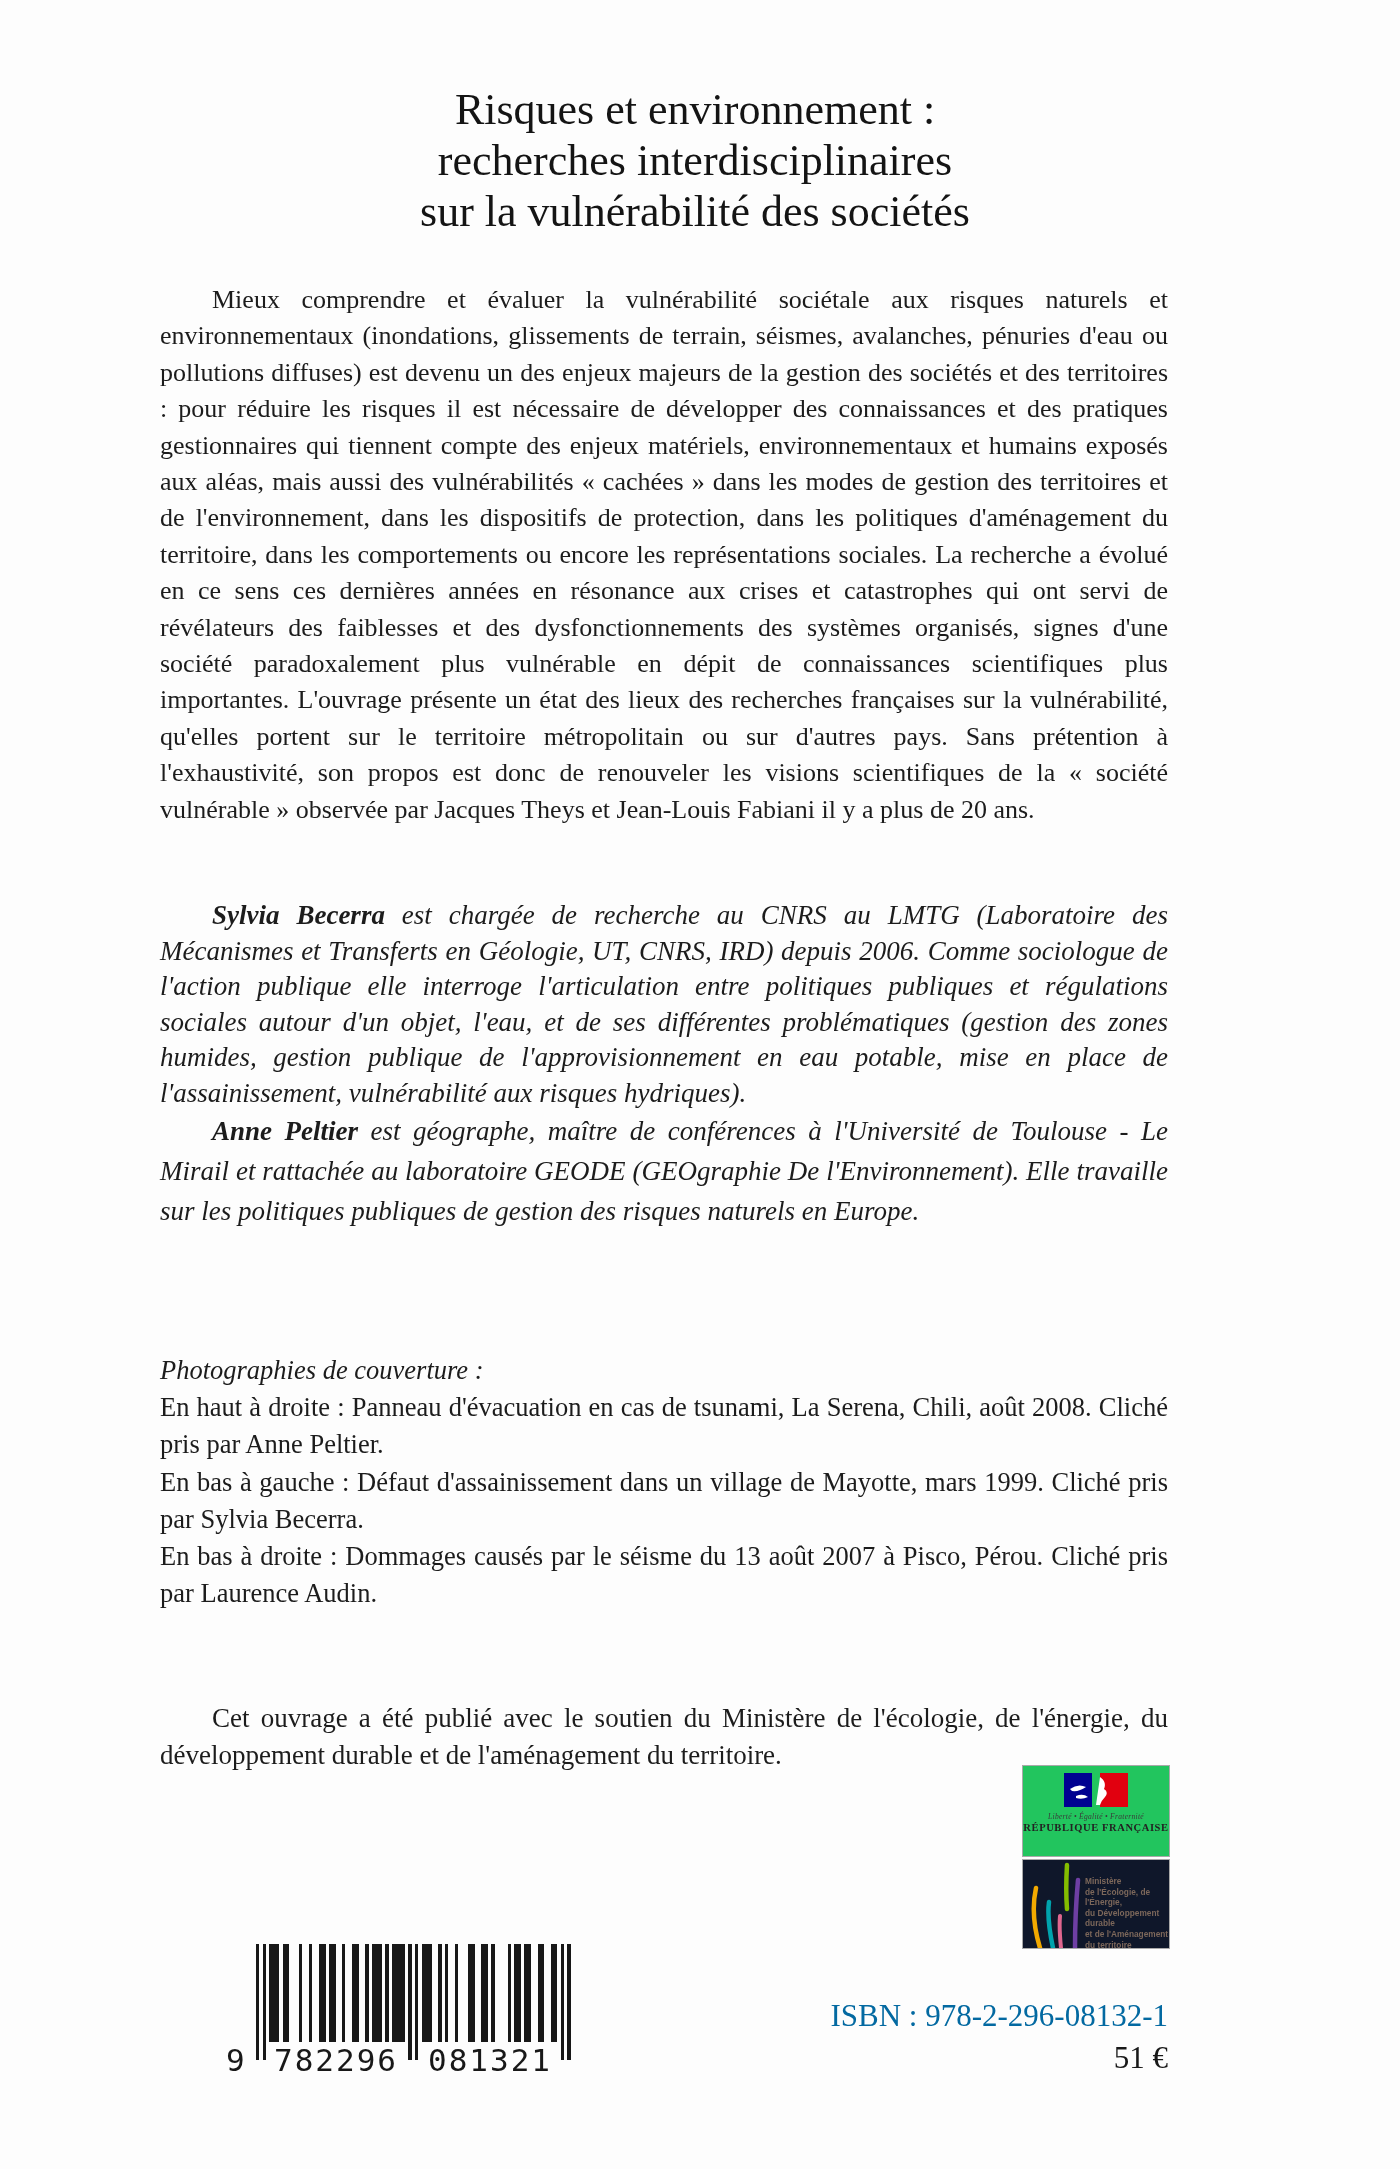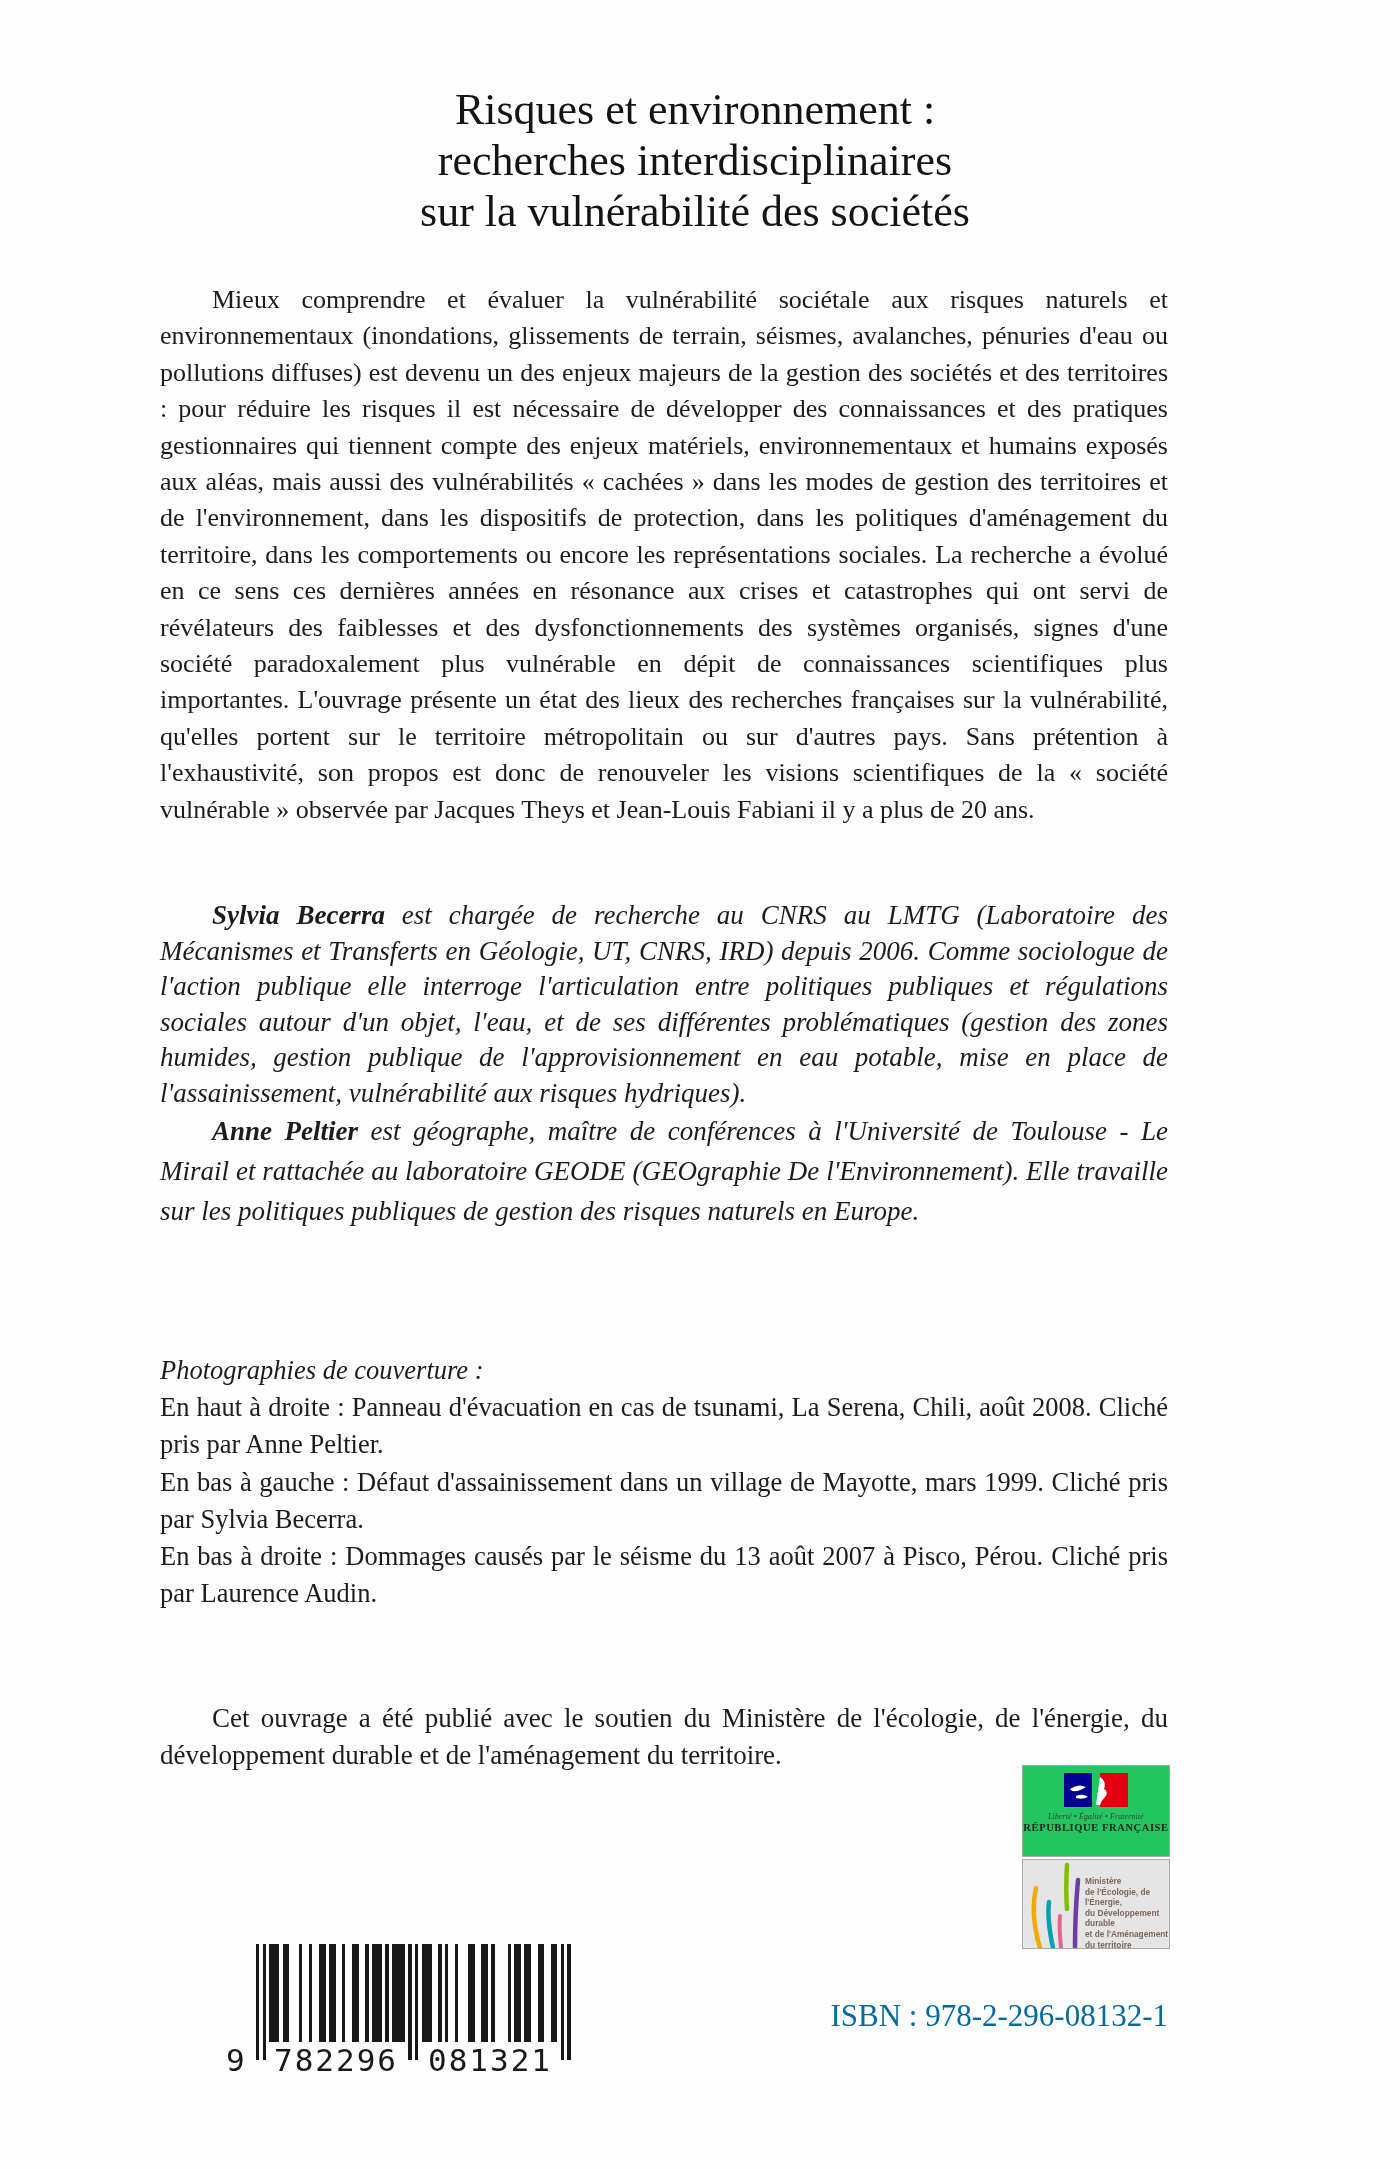--- a/index.html
+++ b/index.html
@@ -35,21 +35,21 @@
   
   .gov-box{position:absolute;top:1765px;left:1022px;width:148px;height:92px;
            background:#22c55e;border:1px solid #a9a9a9;box-sizing:border-box;
            text-align:center;overflow:hidden;}
   .gov-box svg{display:block;margin:7px auto 1px auto;}
   .gov-motto{font-size:7.5px;font-style:italic;color:#3a3a3a;letter-spacing:.3px;
              font-family:"Liberation Serif",serif;line-height:9px;}
   .gov-republic{font-size:10.5px;font-weight:bold;color:#222;letter-spacing:.6px;
                 font-family:Liberation Serif, serif;line-height:13px;}
   .ministry-box{position:absolute;top:1859px;left:1022px;width:148px;height:90px;
-                background:#e5e5e5;border:1px solid #a9a9a9;box-sizing:border-box;overflow:hidden;}
+                background:#0f172a;border:1px solid #a9a9a9;box-sizing:border-box;overflow:hidden;}
   .ministry-box svg{position:absolute;left:4px;bottom:0;}
   .ministry-text{position:absolute;left:62px;top:16px;width:84px;
                  font-family:"Liberation Sans",sans-serif;
                  font-size:8.3px;line-height:10.6px;color:#7c675a;font-weight:bold;}
   
   .barcode{position:absolute;top:1944px;left:256px;width:316px;}
   .bars{display:flex;align-items:flex-start;height:116px;}
   .bars i{display:block;flex:0 0 3.32px;height:98px;}
   .bars i.b{background:#181818;}
   .bars i.g{height:116px;}
@@ -224,14 +224,15 @@
         <i class="b g"></i>
       </div>
     <div class="bc-digits">
       <span class="bc-first">9</span>
       <span class="bc-left">782296</span>
       <span class="bc-right">081321</span>
     </div>
   </div>
 
   <div class="isbn">ISBN : 978-2-296-08132-1</div>
+  <div class="price">51 €</div>
 
 </div>
 
 </body></html>

